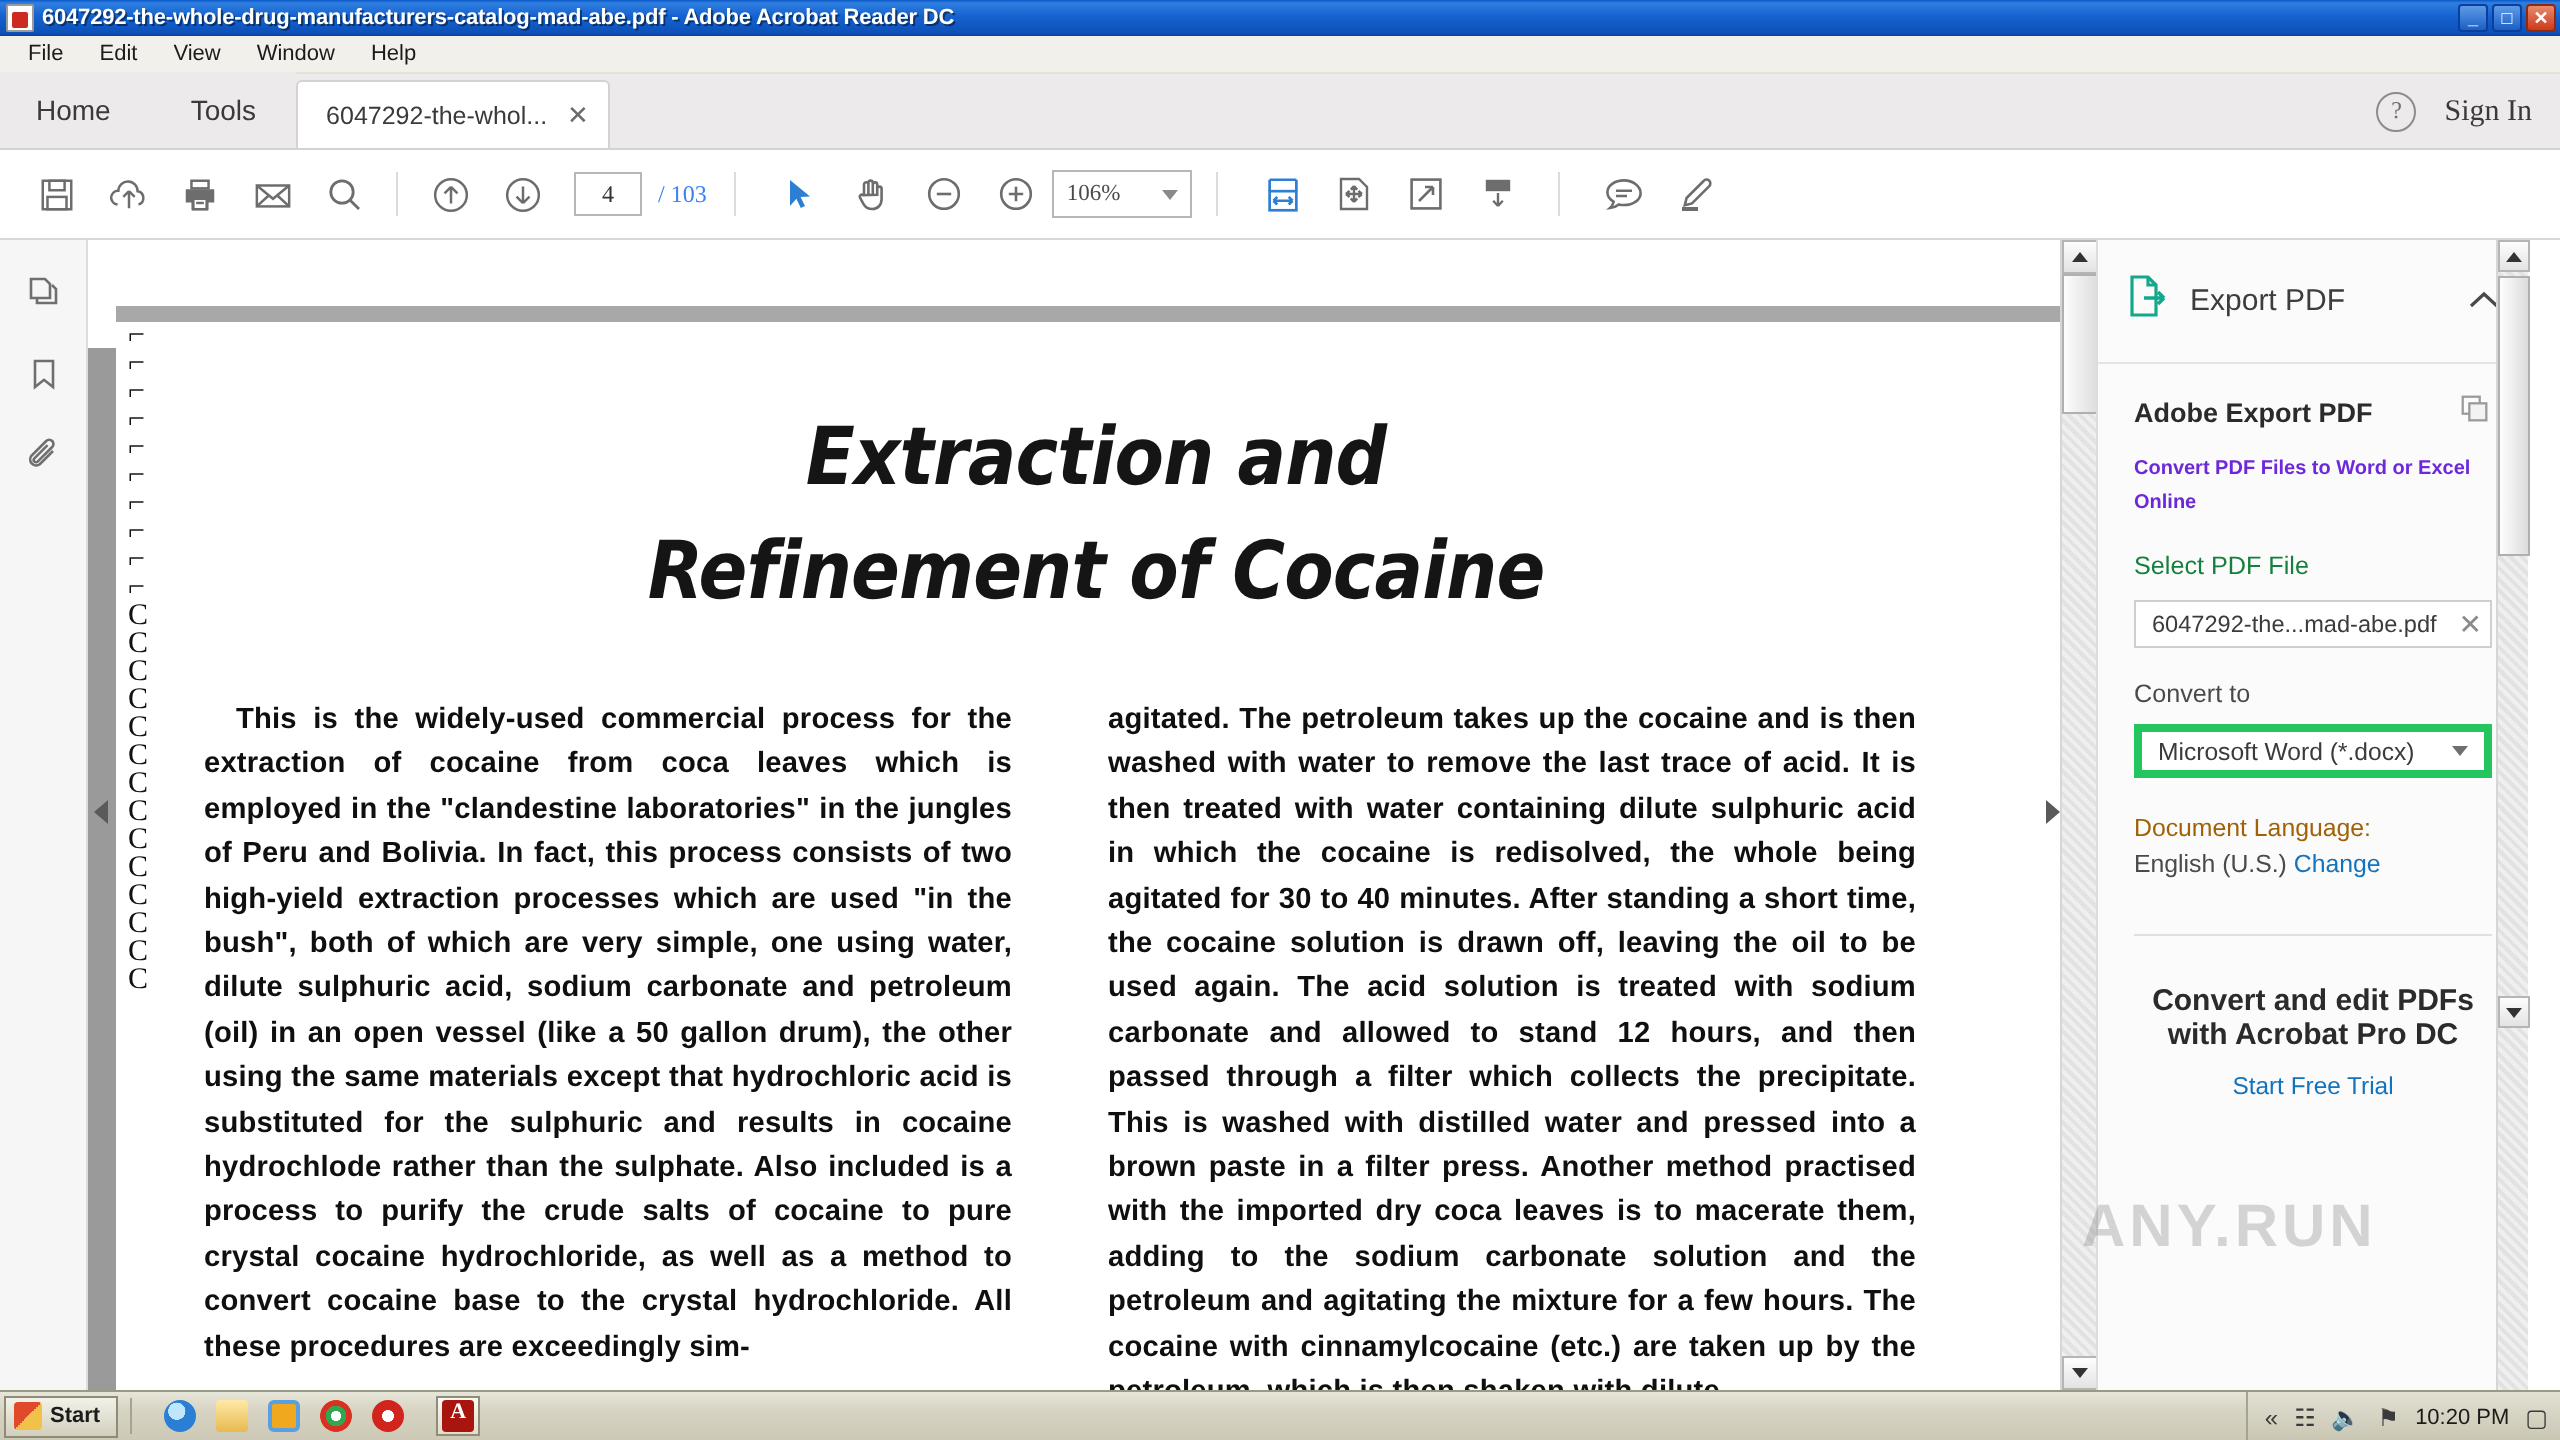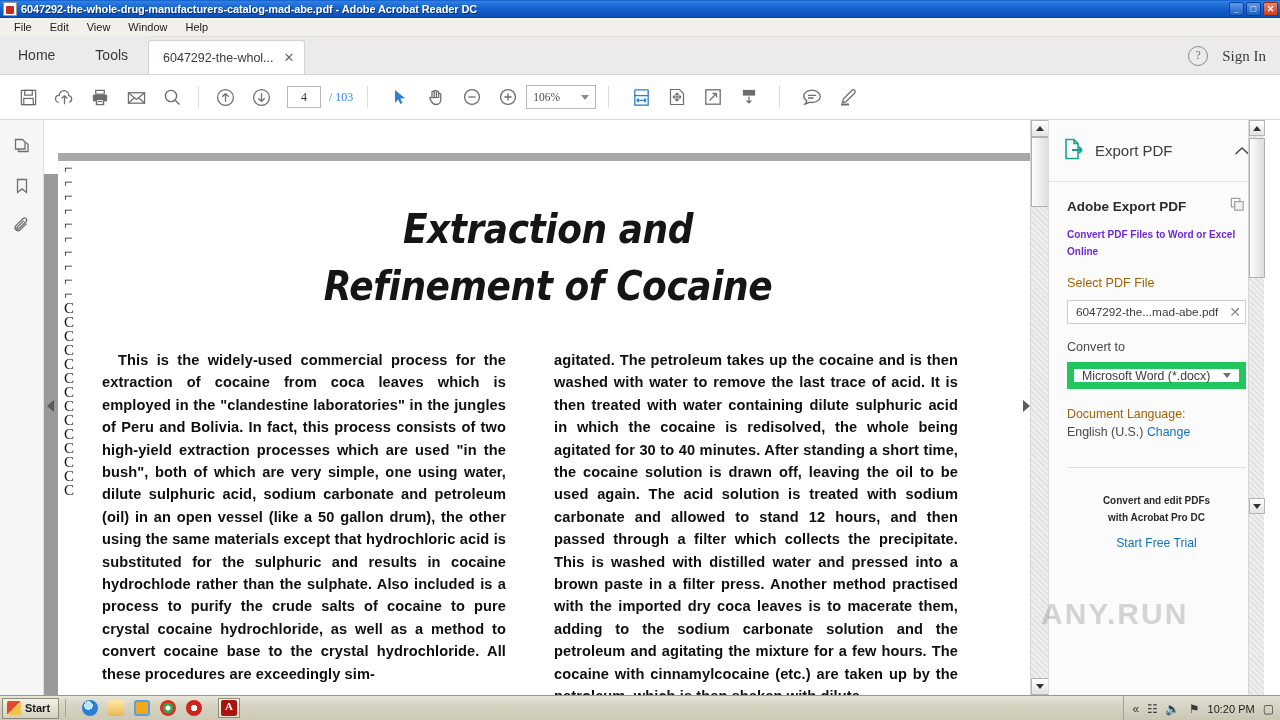--- a/index.html
+++ b/index.html
@@ -201,44 +201,44 @@
     border-bottom: 1px solid #e4e4e4; background: #fbfbfb;
   }
   .rp-header .ttl { font-size: 15px; color: #3d3d3d; margin-left: 10px; flex: 1; }
   .rp-header .chev { color: #4a4a4a; }
   .rp-body { padding: 14px 18px 0 18px; }
   .rp-h2 {
     font-size: 13.5px; font-weight: bold; color: #2b2b2b; display: flex;
     align-items: center; justify-content: space-between; gap: 20px;
   }
   .rp-desc { font-size: 10px; color: #6d28d9; line-height: 17px; margin-top: 10px; font-weight: bold; }
-  .rp-link { font-size: 12.6px; color: #a16207; margin-top: 16px; }
+  .rp-link { font-size: 12.6px; color: #15803d; margin-top: 16px; }
   .rp-file {
     margin-top: 10px; height: 24px; border: 1px solid #cfcfcf; background: #fff;
     display: flex; align-items: center; padding: 0 4px 0 8px;
     font-size: 11.8px; color: #3b3b3b; justify-content: space-between;
   }
   .rp-file .xx { color: #8a8a8a; font-size: 14px; }
   .rp-label { font-size: 12.6px; color: #4a4a4a; margin-top: 16px; }
   .rp-select {
-    margin-top: 8px; height: 27px; border: 7px solid #22c55e; background: #fff;
+    margin-top: 8px; height: 27px; border: 4px solid #22c55e; background: #fff;
     display: flex; align-items: center; justify-content: space-between;
     padding: 0 8px; font-size: 12.3px; color: #3b3b3b;
   }
   .rp-select .caret { width:0;height:0;border-left:4px solid transparent;border-right:4px solid transparent;border-top:5px solid #6f6f6f; }
   .rp-lang { font-size: 12.4px; color: #a16207; margin-top: 18px; }
   .rp-lang2 { font-size: 12.4px; color: #4a4a4a; margin-top: 4px; }
   .rp-lang2 a { color: #1473bd; text-decoration: none; }
   .rp-convert {
     margin: 26px 0 0 0; height: 37px; border-radius: 19px; background: #1473d4;
     color: #fff; font-size: 15px; display: flex; align-items: center; justify-content: center;
   }
   .rp-hr { margin-top: 28px; border-top: 1px solid #e0e0e0; }
   .rp-promo { margin-top: 24px; text-align: center; }
-  .rp-promo .l1 { font-size: 10px; font-weight: bold; color: #2b2b2b; line-height: 17px; }
+  .rp-promo .l1 { font-size: 15px; font-weight: bold; color: #2b2b2b; line-height: 17px; }
   .rp-promo .l2 { font-size: 12.2px; color: #1473bd; margin-top: 10px; }
   .watermark {
     position: absolute; left: -8px; bottom: 18px; width: 230px; height: 80px;
     color: rgba(120,120,120,0.30); font-size: 30px; font-weight: bold;
     letter-spacing: 2px; pointer-events: none; overflow: hidden;
     font-family: "Liberation Sans", sans-serif;
   }
 
   
   .rpscroll {

